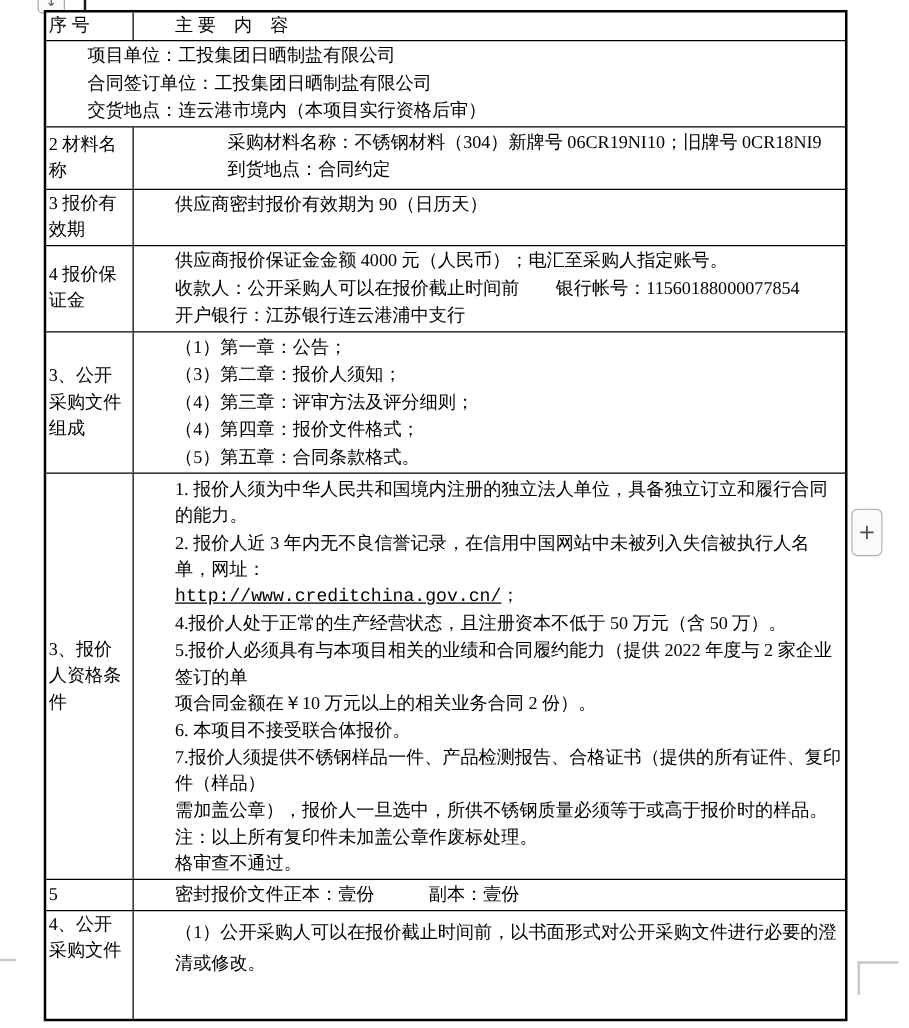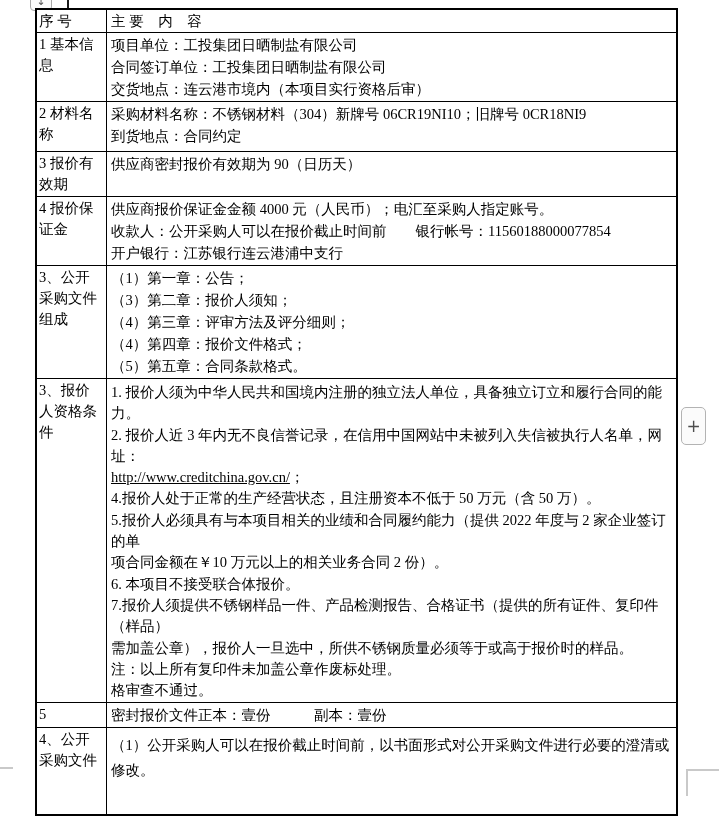--- a/index.html
+++ b/index.html
@@ -16,31 +16,31 @@
     font-size:17px; line-height:36px; text-align:center; font-family:"DejaVu Sans",sans-serif; }
   .mark-left { position:absolute; left:0; top:767px; width:13px; height:2px; background:#c9c9c9; }
   .mark-right-h { position:absolute; left:686px; top:769px; width:33px; height:2px; background:#c9c9c9; }
   .mark-right-v { position:absolute; left:686px; top:769px; width:2px; height:27px; background:#c9c9c9; }
 
   
   .doc-table { position:absolute; left:35px; top:8px; width:643px; border:2px solid #000; background:#fff; }
   .trow { display:flex; border-top:1.5px solid #000; }
   .trow:first-child { border-top:none; }
   .c1 { width:70px; border-right:1.5px solid #000; padding:1px 2px; font-size:14.5px; line-height:21px;
-        display:flex; flex-direction:column; justify-content:flex-start; }
+        display:flex; flex-direction:column; justify-content:center; }
   .c1.top { justify-content:flex-start; }
-  .c2 { flex:1; padding:1px 3px 1px 4px; font-size:14.5px; line-height:22px; }
+  .c2 { flex:1; padding:1px 3px 1px 4px; font-size:14.5px; line-height:22px;margin-left:29px; }
   .hdr .c1, .hdr .c2 { line-height:20px; }
   .ln { white-space:pre-wrap; }
   .b { font-weight:normal; }
-  .url { text-decoration:underline; }
+  .url { text-decoration:underline;font-family:Liberation Mono, monospace; }
 
   .h-hdr { min-height:22px; }
   .h-r0 { min-height:66px; }
-  .h-r1 { min-height:50px; }
+  .h-r1 { min-height:50px;gap:42px; }
   .h-r2 { min-height:44px; }
   .h-r3 { min-height:68px; }
   .h-r4 { min-height:110px; }
   .h-r5 { min-height:277px; }
   .h-r6 { min-height:23px; }
   .h-r7 { min-height:87px; }
   .h-r7 .c2 { line-height:25px; padding-top:5px; }
   .h-r5 .c2 { padding-top:3px; line-height:21.3px; }
 </style>
 </head>
@@ -62,23 +62,20 @@
   <div class="trow hdr h-hdr">
     <div class="c1">
       <div class="ln">序 号</div>
     </div>
     <div class="c2">
       <div class="ln">主 要　内　容</div>
     </div>
   </div>
 
   <div class="trow h-r0">
-    <div class="c1">
-      <div class="ln">1 基本信息</div>
-    </div>
     <div class="c2">
       <div class="ln">项目单位：工投集团日晒制盐有限公司</div>
       <div class="ln">合同签订单位：工投集团日晒制盐有限公司</div>
       <div class="ln">交货地点：连云港市境内（本项目实行资格后审）</div>
     </div>
   </div>
 
   <div class="trow h-r1">
     <div class="c1">
       <div class="ln">2 材料名称</div>

